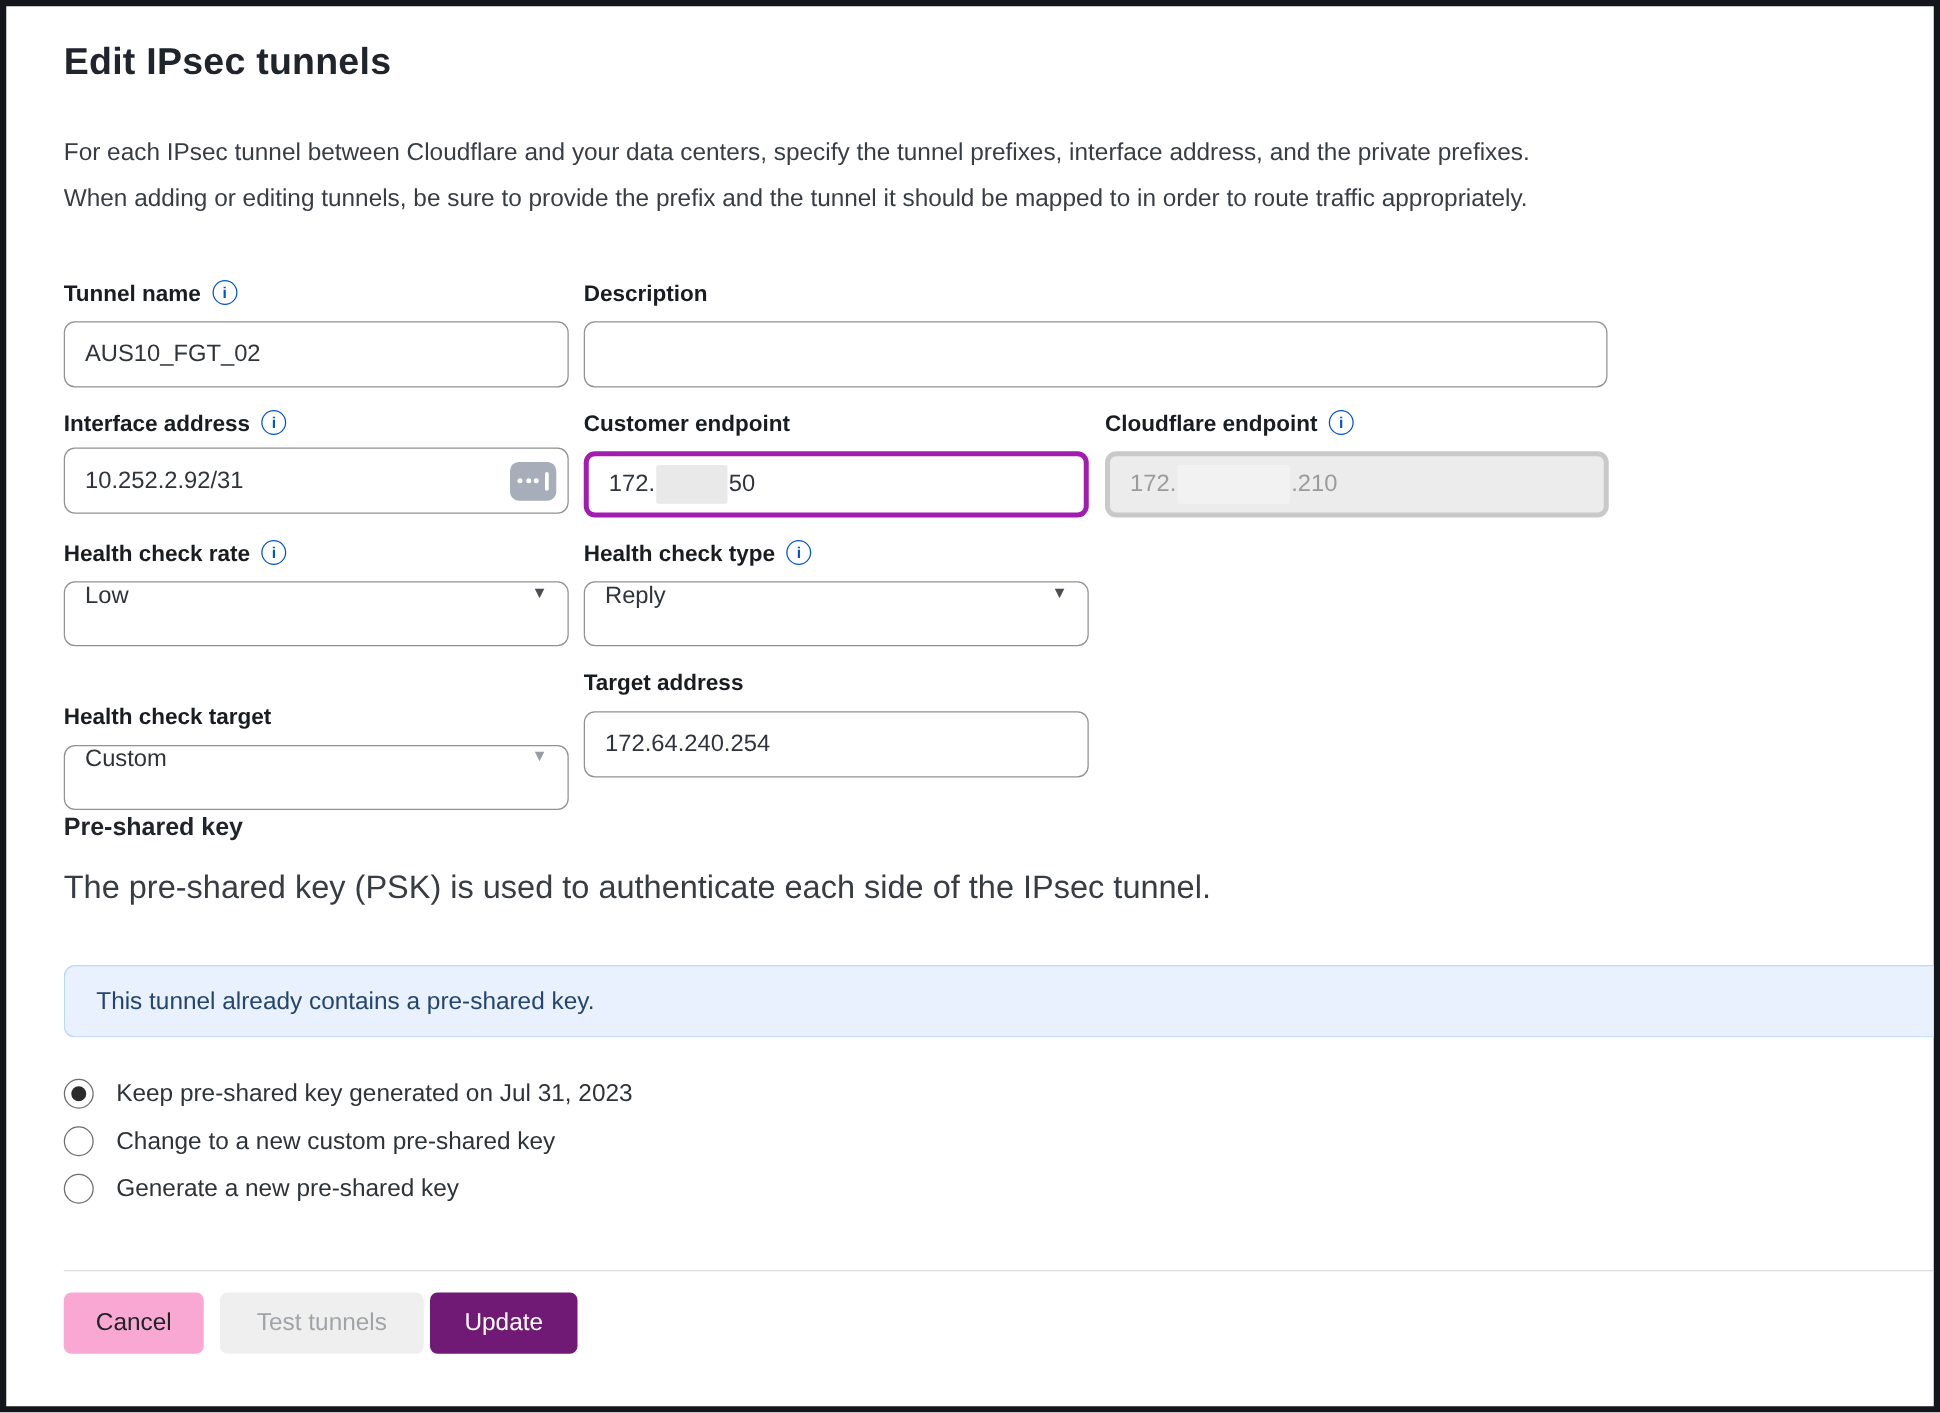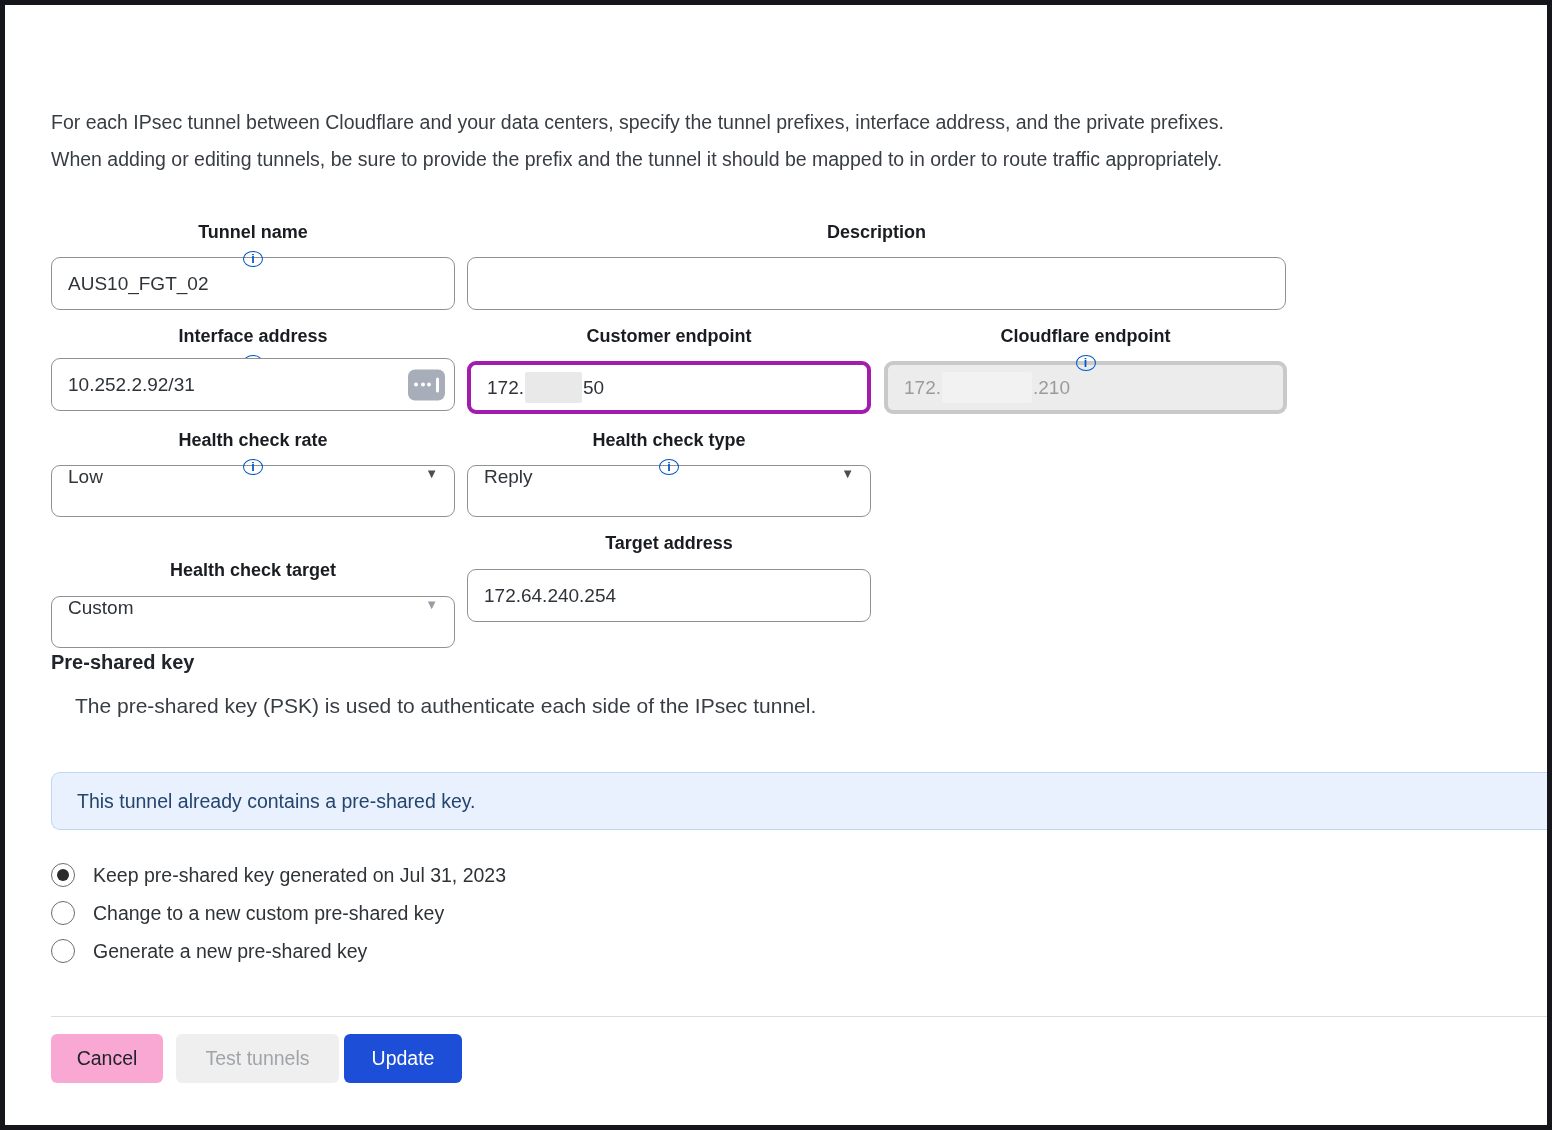--- a/index.html
+++ b/index.html
@@ -20,21 +20,21 @@
     letter-spacing:0.2px;
   }
   .desc {
     left:46px; top:99px; width:1480px;
     font-size:19.5px; color:#383d44; line-height:37px;
   }
 
   .field-label {
     display:flex; align-items:center; gap:9px;
     font-size:18px; font-weight:600; color:#191c21;
-    height:26px; white-space:nowrap;flex-direction:column;
+    height:26px; white-space:nowrap;
   }
   .info-icon {
     width:20px; height:20px; border:1.6px solid #0055cc;
     border-radius:50%; color:#0055cc;
     display:inline-flex; align-items:center; justify-content:center;
     font-size:12.5px; font-weight:700; font-style:normal;
     position:relative; top:-1px;
   }
   .info-icon::after { content:"i"; }
 
@@ -84,21 +84,21 @@
   }
   .select .chev { font-size:13px; color:#4a4f55; }
   .select .chev.light { color:#979da4; }
 
   .section-heading {
     left:46px; top:646px;
     font-size:20px; font-weight:700; color:#20242b;
   }
   .section-desc {
     left:46px; top:689px;
-    font-size:21px; color:#383d44;margin-left:24px;
+    font-size:26px; color:#383d44;
   }
 
   .banner {
     left:46px; top:767px; right:0; height:58px;
     background:#e8f1fd; border:1px solid #bdd7f7; border-right:none;
     border-radius:9px 0 0 9px;
     display:flex; align-items:center; padding-left:25px;
     font-size:19.5px; color:#24456e;
   }
 
@@ -121,27 +121,28 @@
 
   .btn {
     position:absolute; top:1029px; height:49px;
     border:none; border-radius:6px;
     font-family:"Liberation Sans", sans-serif;
     font-size:19.5px; cursor:pointer;
     display:flex; align-items:center; justify-content:center;
   }
   .btn-cancel { left:46px; width:112px; background:#f9a8d4; color:#202327; }
   .btn-test   { left:171px; width:163px; background:#efefef; color:#a0a4a9; cursor:default; }
-  .btn-update { left:339px; width:118px; background:#1d4ed8; color:#ffffff; }
+  .btn-update { left:339px; width:118px; background:#701a75; color:#ffffff; }
 </style>
 </head>
 <body>
 
 <div class="page">
 
+  <h1 class="abs title">Edit IPsec tunnels</h1>
 
   <p class="abs desc"><span>For each IPsec tunnel between Cloudflare and your data centers, specify the tunnel prefixes, interface address, and the private prefixes.</span><br><span>When adding or editing tunnels, be sure to provide the prefix and the tunnel it should be mapped to in order to route traffic appropriately.</span></p>
 
   <div class="abs" style="left:46px; top:217px; width:404px;">
     <div class="field-label">
       <span>Tunnel name</span>
       <span class="info-icon"></span>
     </div>
     <input class="tb" style="margin-top: 9px;" type="text" value="AUS10_FGT_02">
   </div>

